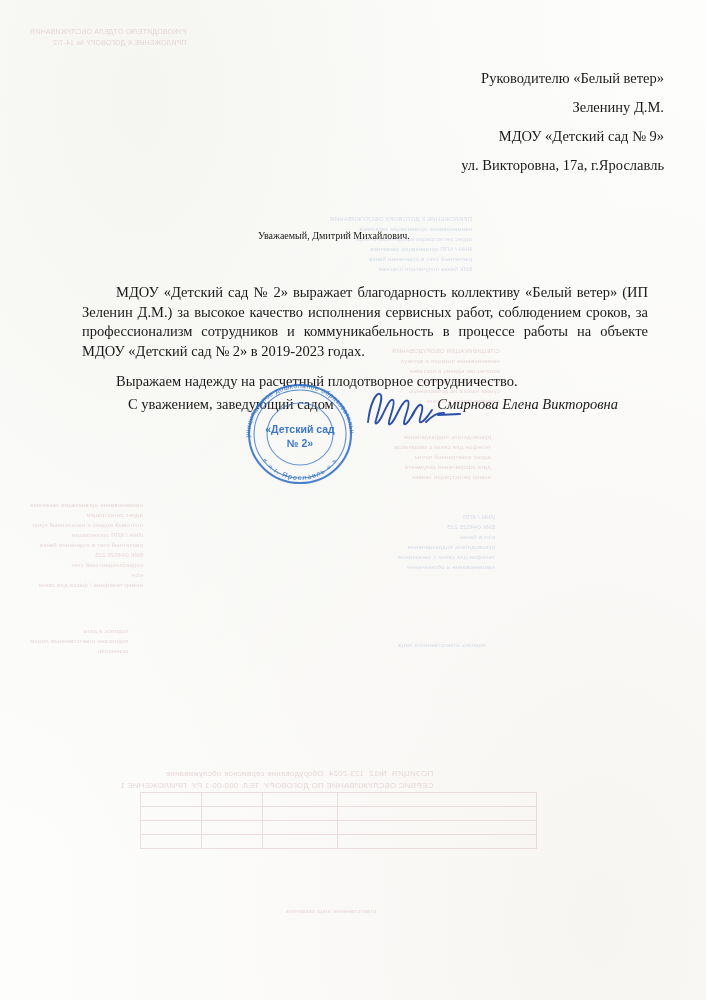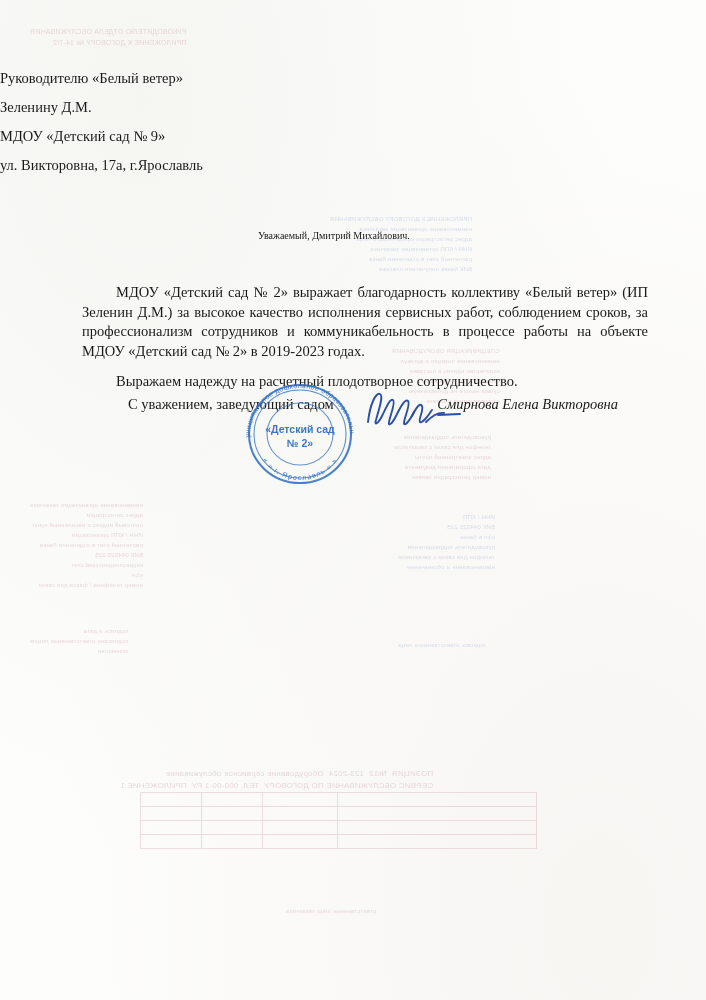--- a/index.html
+++ b/index.html
@@ -66,20 +66,21 @@
     padding: 2px 4px;
     height: 9px;
   }
 
   
   .addressee {
     position: absolute;
     left: 0;
     right: 42px;
     top: 64px;
+    text-align: right;
     font-size: 14.5px;
     line-height: 29px;
   }
   .addressee div { white-space: nowrap; }
 
   .greeting {
     position: absolute;
     left: 258px;
     top: 230px;
     font-size: 10px;

